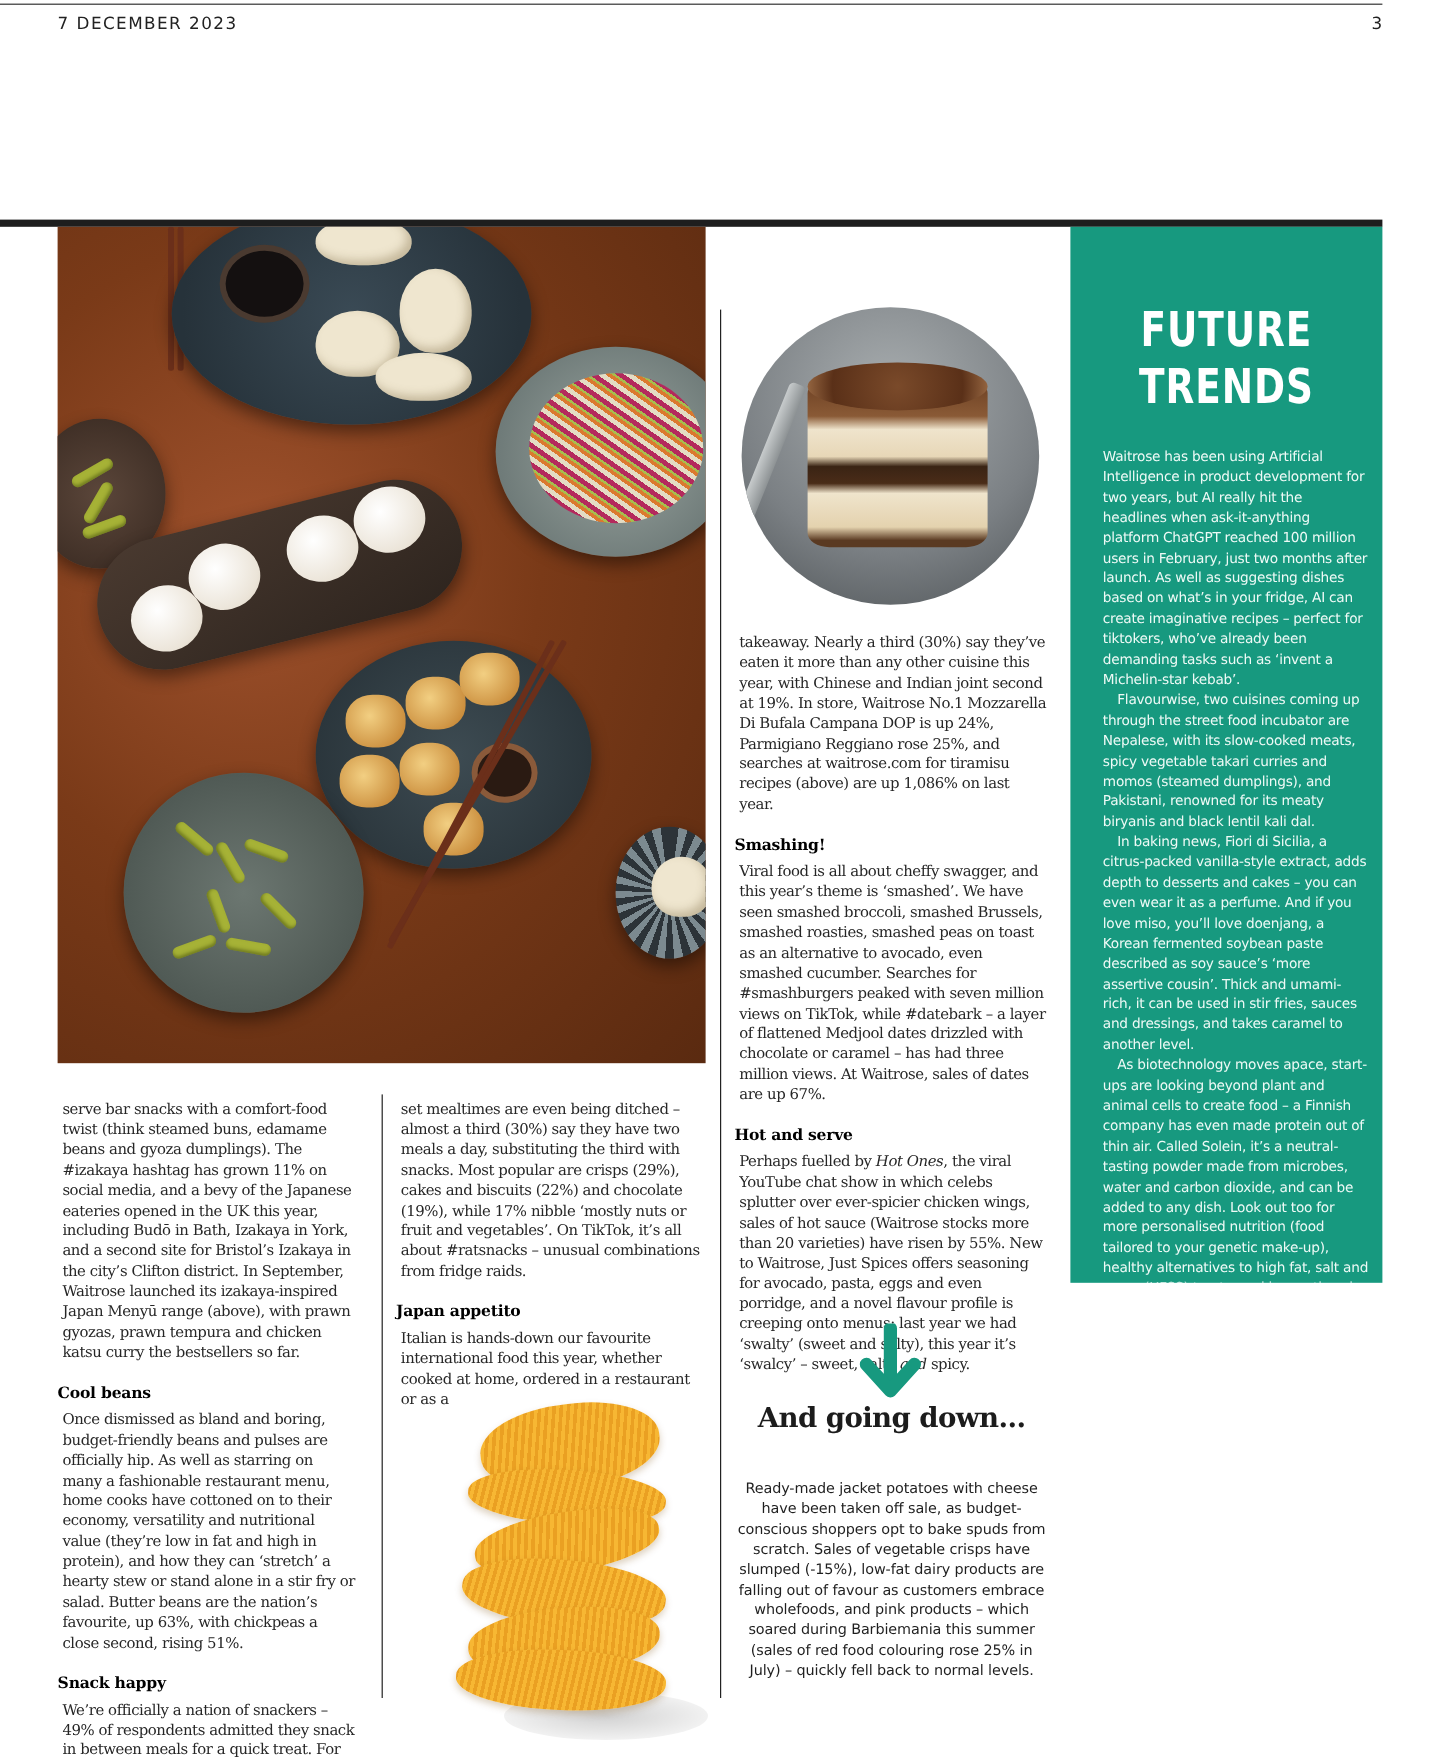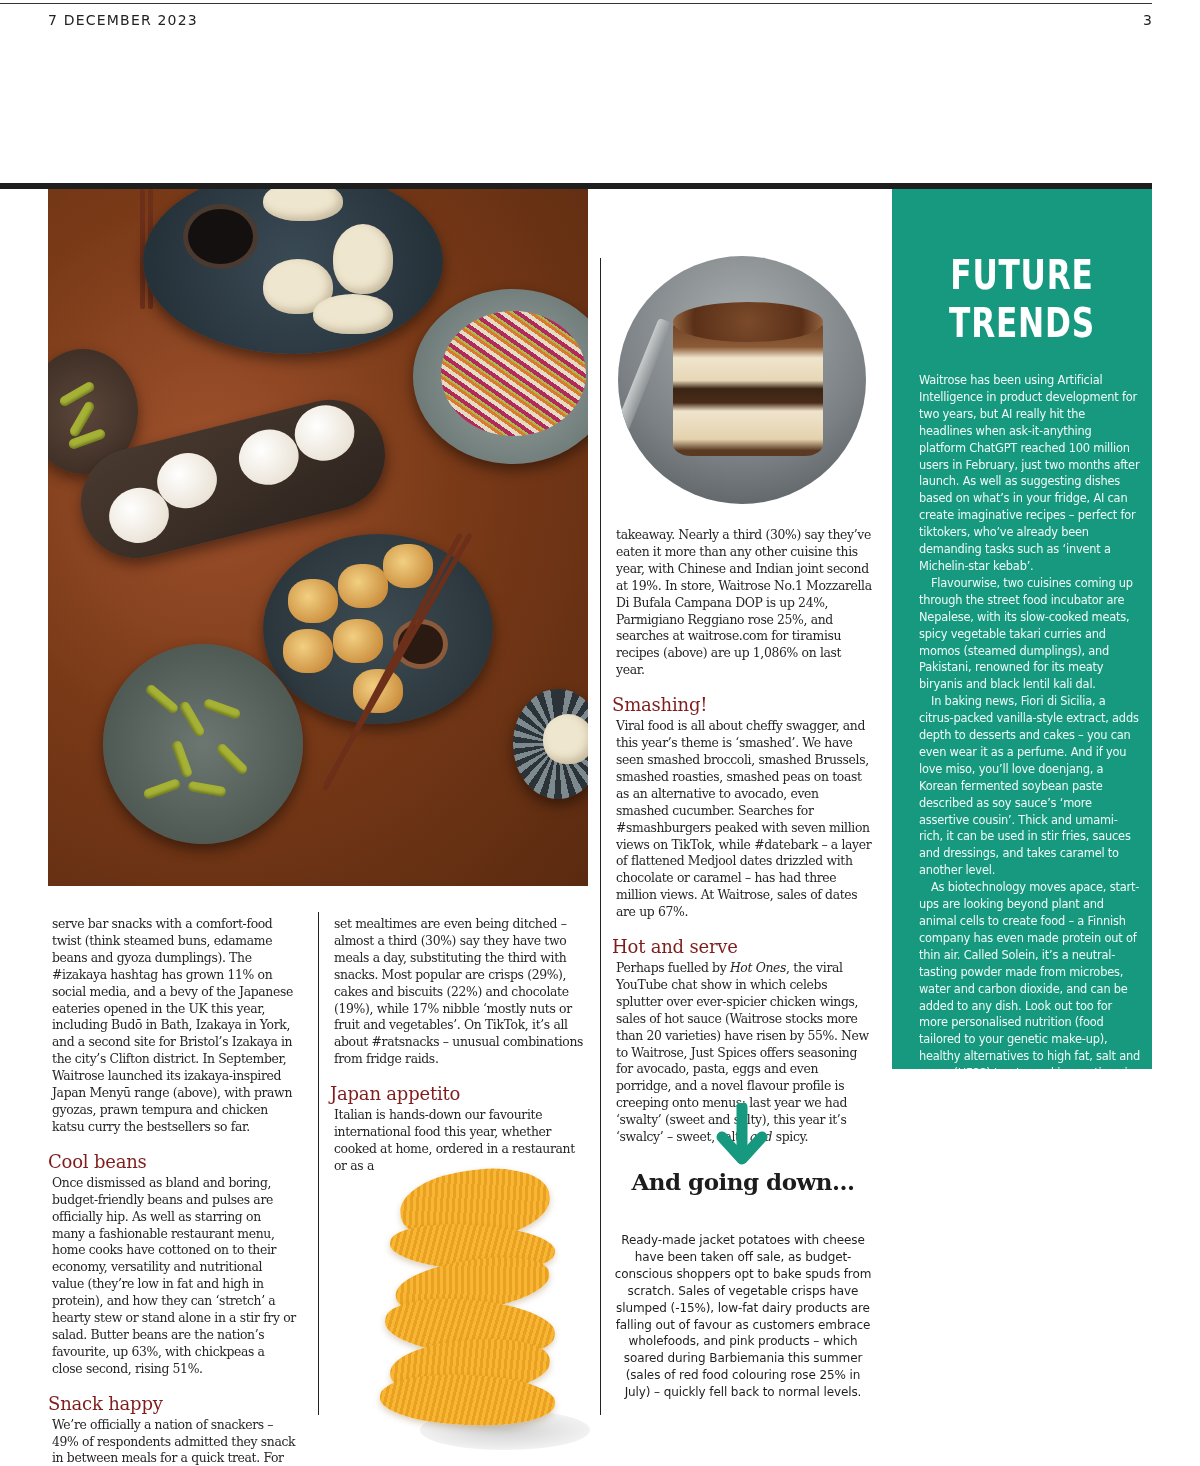--- a/index.html
+++ b/index.html
@@ -45,21 +45,21 @@
   .crisps .chip { position: absolute; border-radius: 50% 45% 50% 45%;
                   background: repeating-linear-gradient(100deg, #f7b733 0 3px, #eaa022 3px 6px); box-shadow: 0 3px 6px rgba(120,70,0,0.25); }
   .crisps .shadow { position: absolute; left: 60px; top: 250px; width: 170px; height: 40px; border-radius: 50%; background: radial-gradient(ellipse, rgba(0,0,0,0.18), rgba(0,0,0,0)); }
 
   
   .vrule { position: absolute; width: 1px; background: #222; }
 
   
   .col { position: absolute; font-family: "DejaVu Serif", serif; font-size: 12.4px; line-height: 16.9px; color: #262626; letter-spacing: -0.35px; }
   .col p { margin: 4px; }
-  .col h3 { font-family: "DejaVu Serif", serif; font-weight: normal; font-size: 18px; line-height: 18px; color: #7f1d1d; margin-top: 17px; letter-spacing: -0.2px; }
+  .col h3 { font-family: "DejaVu Serif", serif; font-weight: bold; font-size: 13px; line-height: 18px; color: #000000; margin-top: 17px; letter-spacing: -0.2px; }
   .col em { font-style: italic; }
 
   
   .arrow { position: absolute; left: 716px; top: 1103px; width: 52px; height: 64px; }
   .down-title { position: absolute; left: 612px; top: 1168px; width: 262px; text-align: center; font-family: "DejaVu Serif", serif; font-weight: bold; font-size: 23px; line-height: 27px; color: #1c1c1c; letter-spacing: -0.5px; }
   .down-body { position: absolute; left: 612px; top: 1232px; width: 262px; text-align: center; font-family: "DejaVu Sans", sans-serif; font-size: 12px; line-height: 16.9px; color: #1f1f1f; letter-spacing: -0.1px; }
 
   
   .panel { position: absolute; left: 892px; top: 189px; width: 260px; height: 880px; background: #17997f; overflow: hidden; }
   .panel-title { position: absolute; left: 0; top: 62px; width: 260px; text-align: center; font-family: "DejaVu Sans", sans-serif; font-weight: bold;

